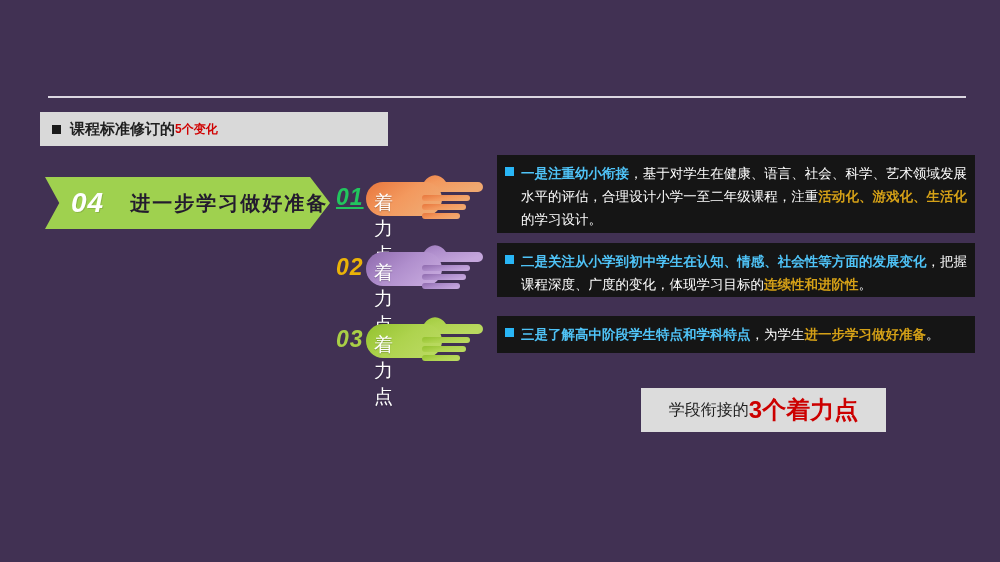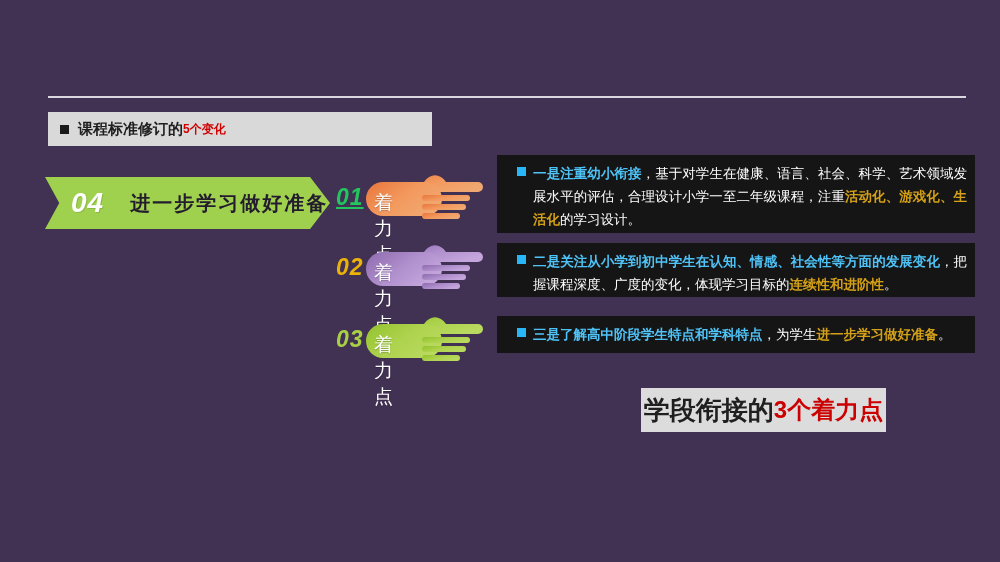--- a/index.html
+++ b/index.html
@@ -20,21 +20,21 @@
   .title .t-white{color:#ffffff;}
   .title .t-gold{color:#ffc000;}
 
   .divider{
     position:absolute;left:48px;top:96px;width:918px;height:2px;
     background:#e8e5ee;opacity:.92;
   }
 
   
   .subchip{
-    position:absolute;left:48px;top:112px;width:384px;height:34px;
+    position:absolute;left:40px;top:112px;width:348px;height:34px;
     background:#d9d9d9;
     display:flex;align-items:center;
     padding-left:12px;box-sizing:border-box;
   }
   .subchip .sq{
     width:9px;height:9px;background:#1a1a1a;display:inline-block;margin-right:9px;
   }
   .subchip .s-dark{color:#1f1f1f;font-size:15px;font-weight:bold;}
   .subchip .s-red{color:#d00000;font-size:12px;font-weight:bold;}
 
@@ -71,21 +71,21 @@
   .hand svg{display:block;width:118px;height:58px;}
   .handlabel{
     position:absolute;left:374px;top:22px;
     color:#ffffff;font-size:19px;font-weight:normal;letter-spacing:1px;
     text-shadow:0 1px 1px rgba(0,0,0,.25);
   }
 
   
   .panel{
     position:absolute;left:497px;background:#151515;
-    padding:7px 8px 7px 20px;box-sizing:border-box;
+    padding:7px 8px 7px 8px;box-sizing:border-box;
     width:478px;
   }
   .panel.p1{top:155px;height:78px;}
   .panel.p2{top:243px;height:54px;}
   .panel.p3{top:316px;height:37px;}
 
   .ptext{
     font-size:13.5px;line-height:23px;color:#ffffff;
     text-indent:0;
   }
@@ -98,21 +98,21 @@
   .c-white{color:#ffffff;}
   .p1 .ptext,.p2 .ptext{text-align:justify;}
   .hang{padding-left:16px;text-indent:-16px;}
 
   
   .footchip{
     position:absolute;left:641px;top:388px;width:245px;height:44px;
     background:#dcdcdc;
     display:flex;align-items:center;justify-content:center;
   }
-  .footchip .f-dark{color:#1f1f1f;font-size:26px;font-weight:bold;}
+  .footchip .f-dark{color:#1f1f1f;font-size:16px;font-weight:normal;}
   .footchip .f-red{color:#cc0000;font-size:24px;font-weight:bold;}
 </style>
 </head>
 <body style="background: rgb(65, 49, 83);">
 
 <div class="slide">
 
 
   <div class="divider"></div>
 

